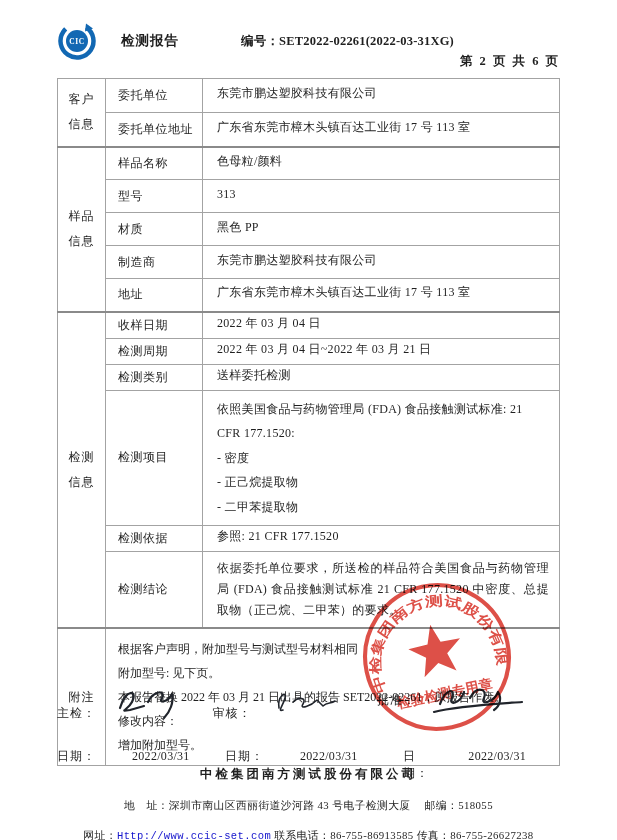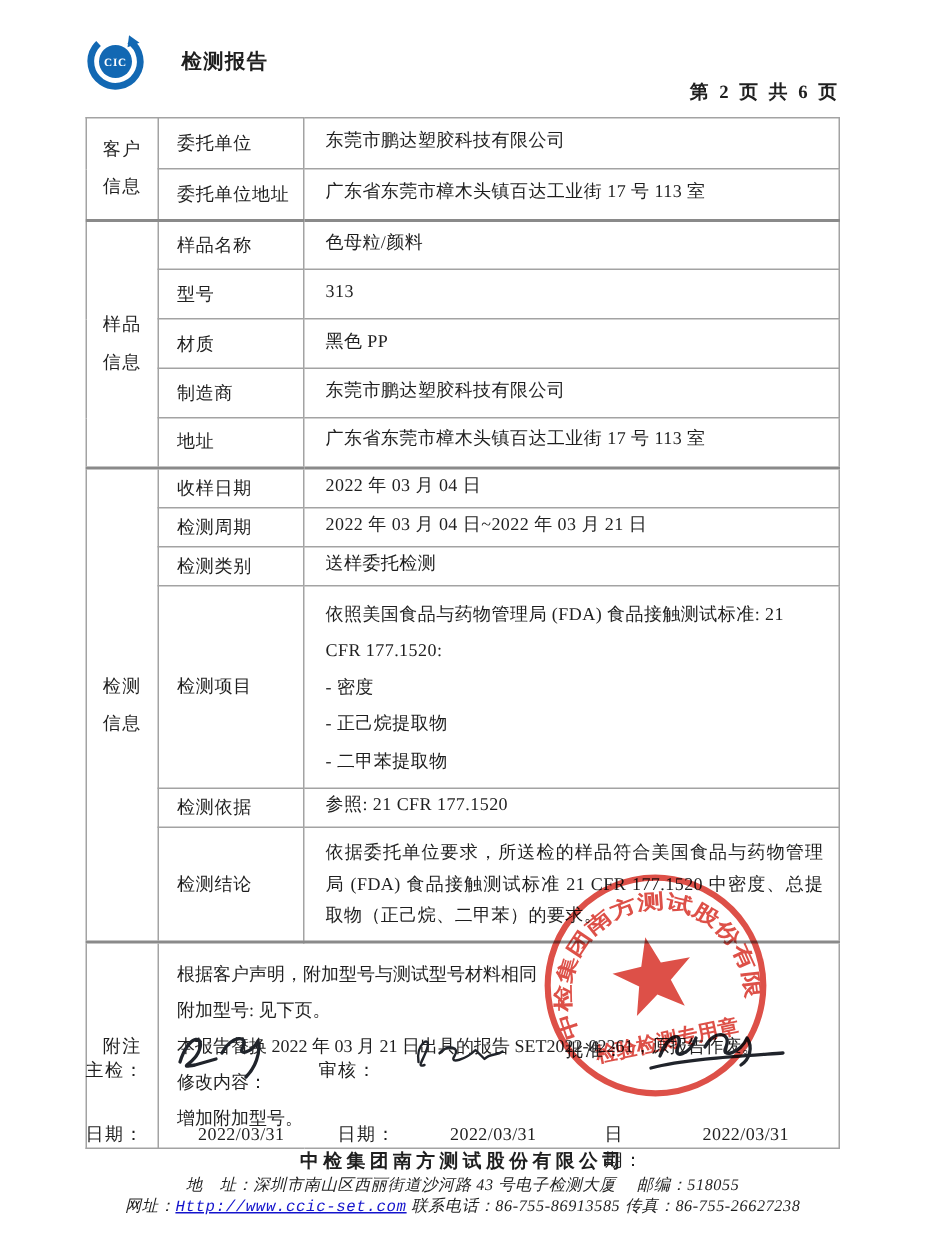--- a/index.html
+++ b/index.html
@@ -96,21 +96,21 @@
   }
 
   
   .footer {
     position:absolute; left:0; top:766px; width:617px;
     text-align:center;
   }
   .footer-company {
     font-size:12.5px; font-weight:bold; letter-spacing:3px;
   }
-  .footer-line { font-size:10.8px; margin-top:0; letter-spacing:0.4px;font-style:italic; }
+  .footer-line { font-size:10.8px; margin-top:16px; letter-spacing:0.4px; }
   .footer-line .gap { display:inline-block; width:14px; }
   .url-link {
     color:#1414cc; text-decoration:underline;
     font-family:"Liberation Mono","DejaVu Sans Mono",monospace;
     font-size:10.5px;
   }
   .sig-svg path { fill:none; stroke:#20242b; stroke-linecap:round; stroke-linejoin:round; }
 </style>
 </head>
 <body>
@@ -118,20 +118,23 @@
 <div class="page">
 
   <div class="header">
     <svg class="logo" viewBox="0 0 40 40">
       <circle cx="20" cy="20" r="16.5" fill="none" stroke="#1268b3" stroke-width="4.5" stroke-dasharray="81 23" transform="rotate(-56 20 20)"></circle>
       <polygon points="29,2.5 36,7.5 28,10.5" fill="#1268b3"></polygon>
       <circle cx="20" cy="20" r="11" fill="#1268b3"></circle>
       <text x="20" y="23" text-anchor="middle" font-size="7.5" font-weight="bold" fill="#ffffff" font-family="Liberation Serif, serif" letter-spacing="0.5">CIC</text>
     </svg>
     <div class="report-title">检测报告</div>
+    <div class="report-number">
+      <span>编号：</span><span>SET2022-02261(2022-03-31XG)</span>
+    </div>
     <div class="page-info">第 2 页 共 6 页</div>
   </div>
 
   <table class="report-table">
     <colgroup>
         <col class="col-group">
         <col class="col-label">
         <col>
       </colgroup>
 

